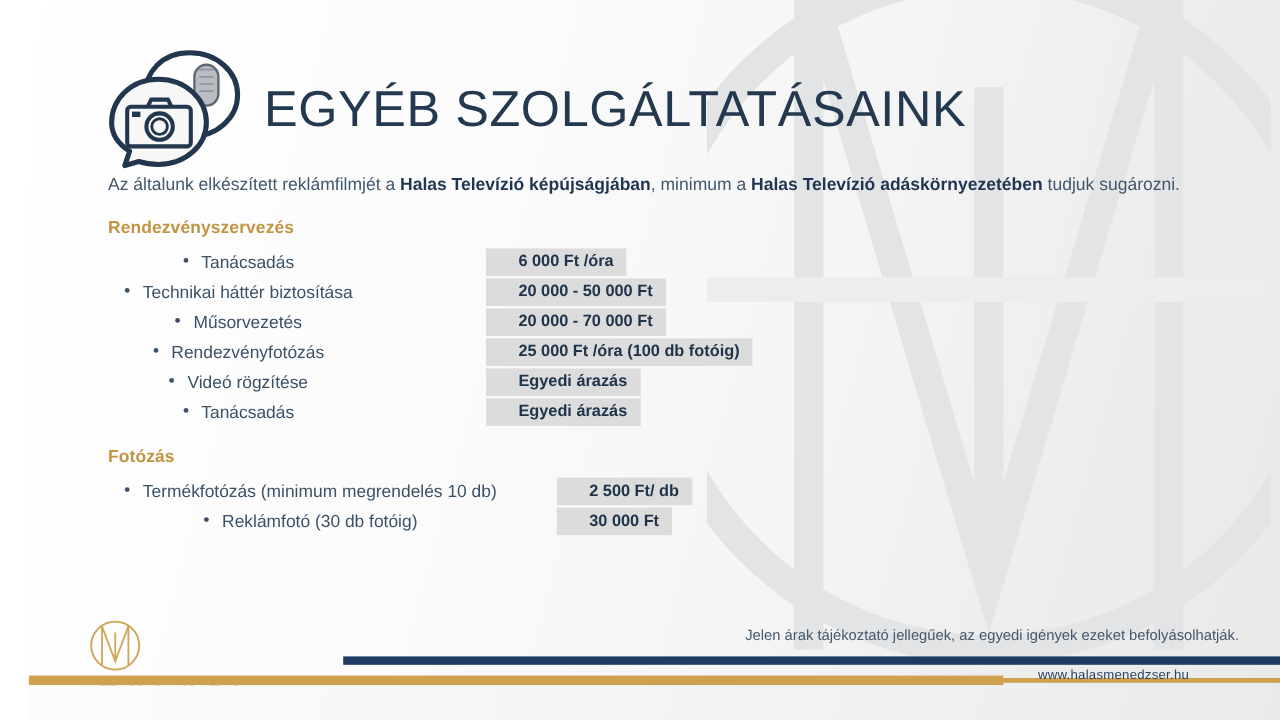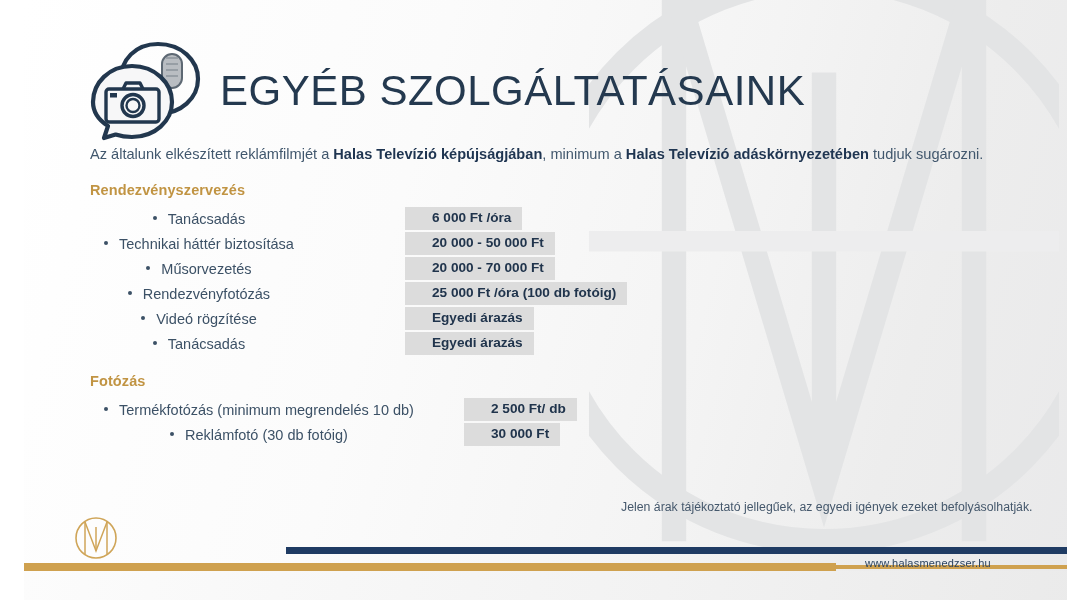--- a/index.html
+++ b/index.html
@@ -128,21 +128,21 @@
   }
   
   #group-0 .price-cell { position: absolute; left: 315px; }
   #group-1 .price-cell { position: absolute; left: 374px; }
   #group-0 .row, #group-1 .row { position: relative; }
 
   
   .disclaimer {
     position: absolute;
     left: 597px;
-    top: 500px;
+    top: 522px;
     font-size: 12.3px;
     color: #45586c;
     white-space: nowrap;
   }
 
   .footer-logo {
     position: absolute;
     left: 49px;
     top: 515px;
     display: flex;

